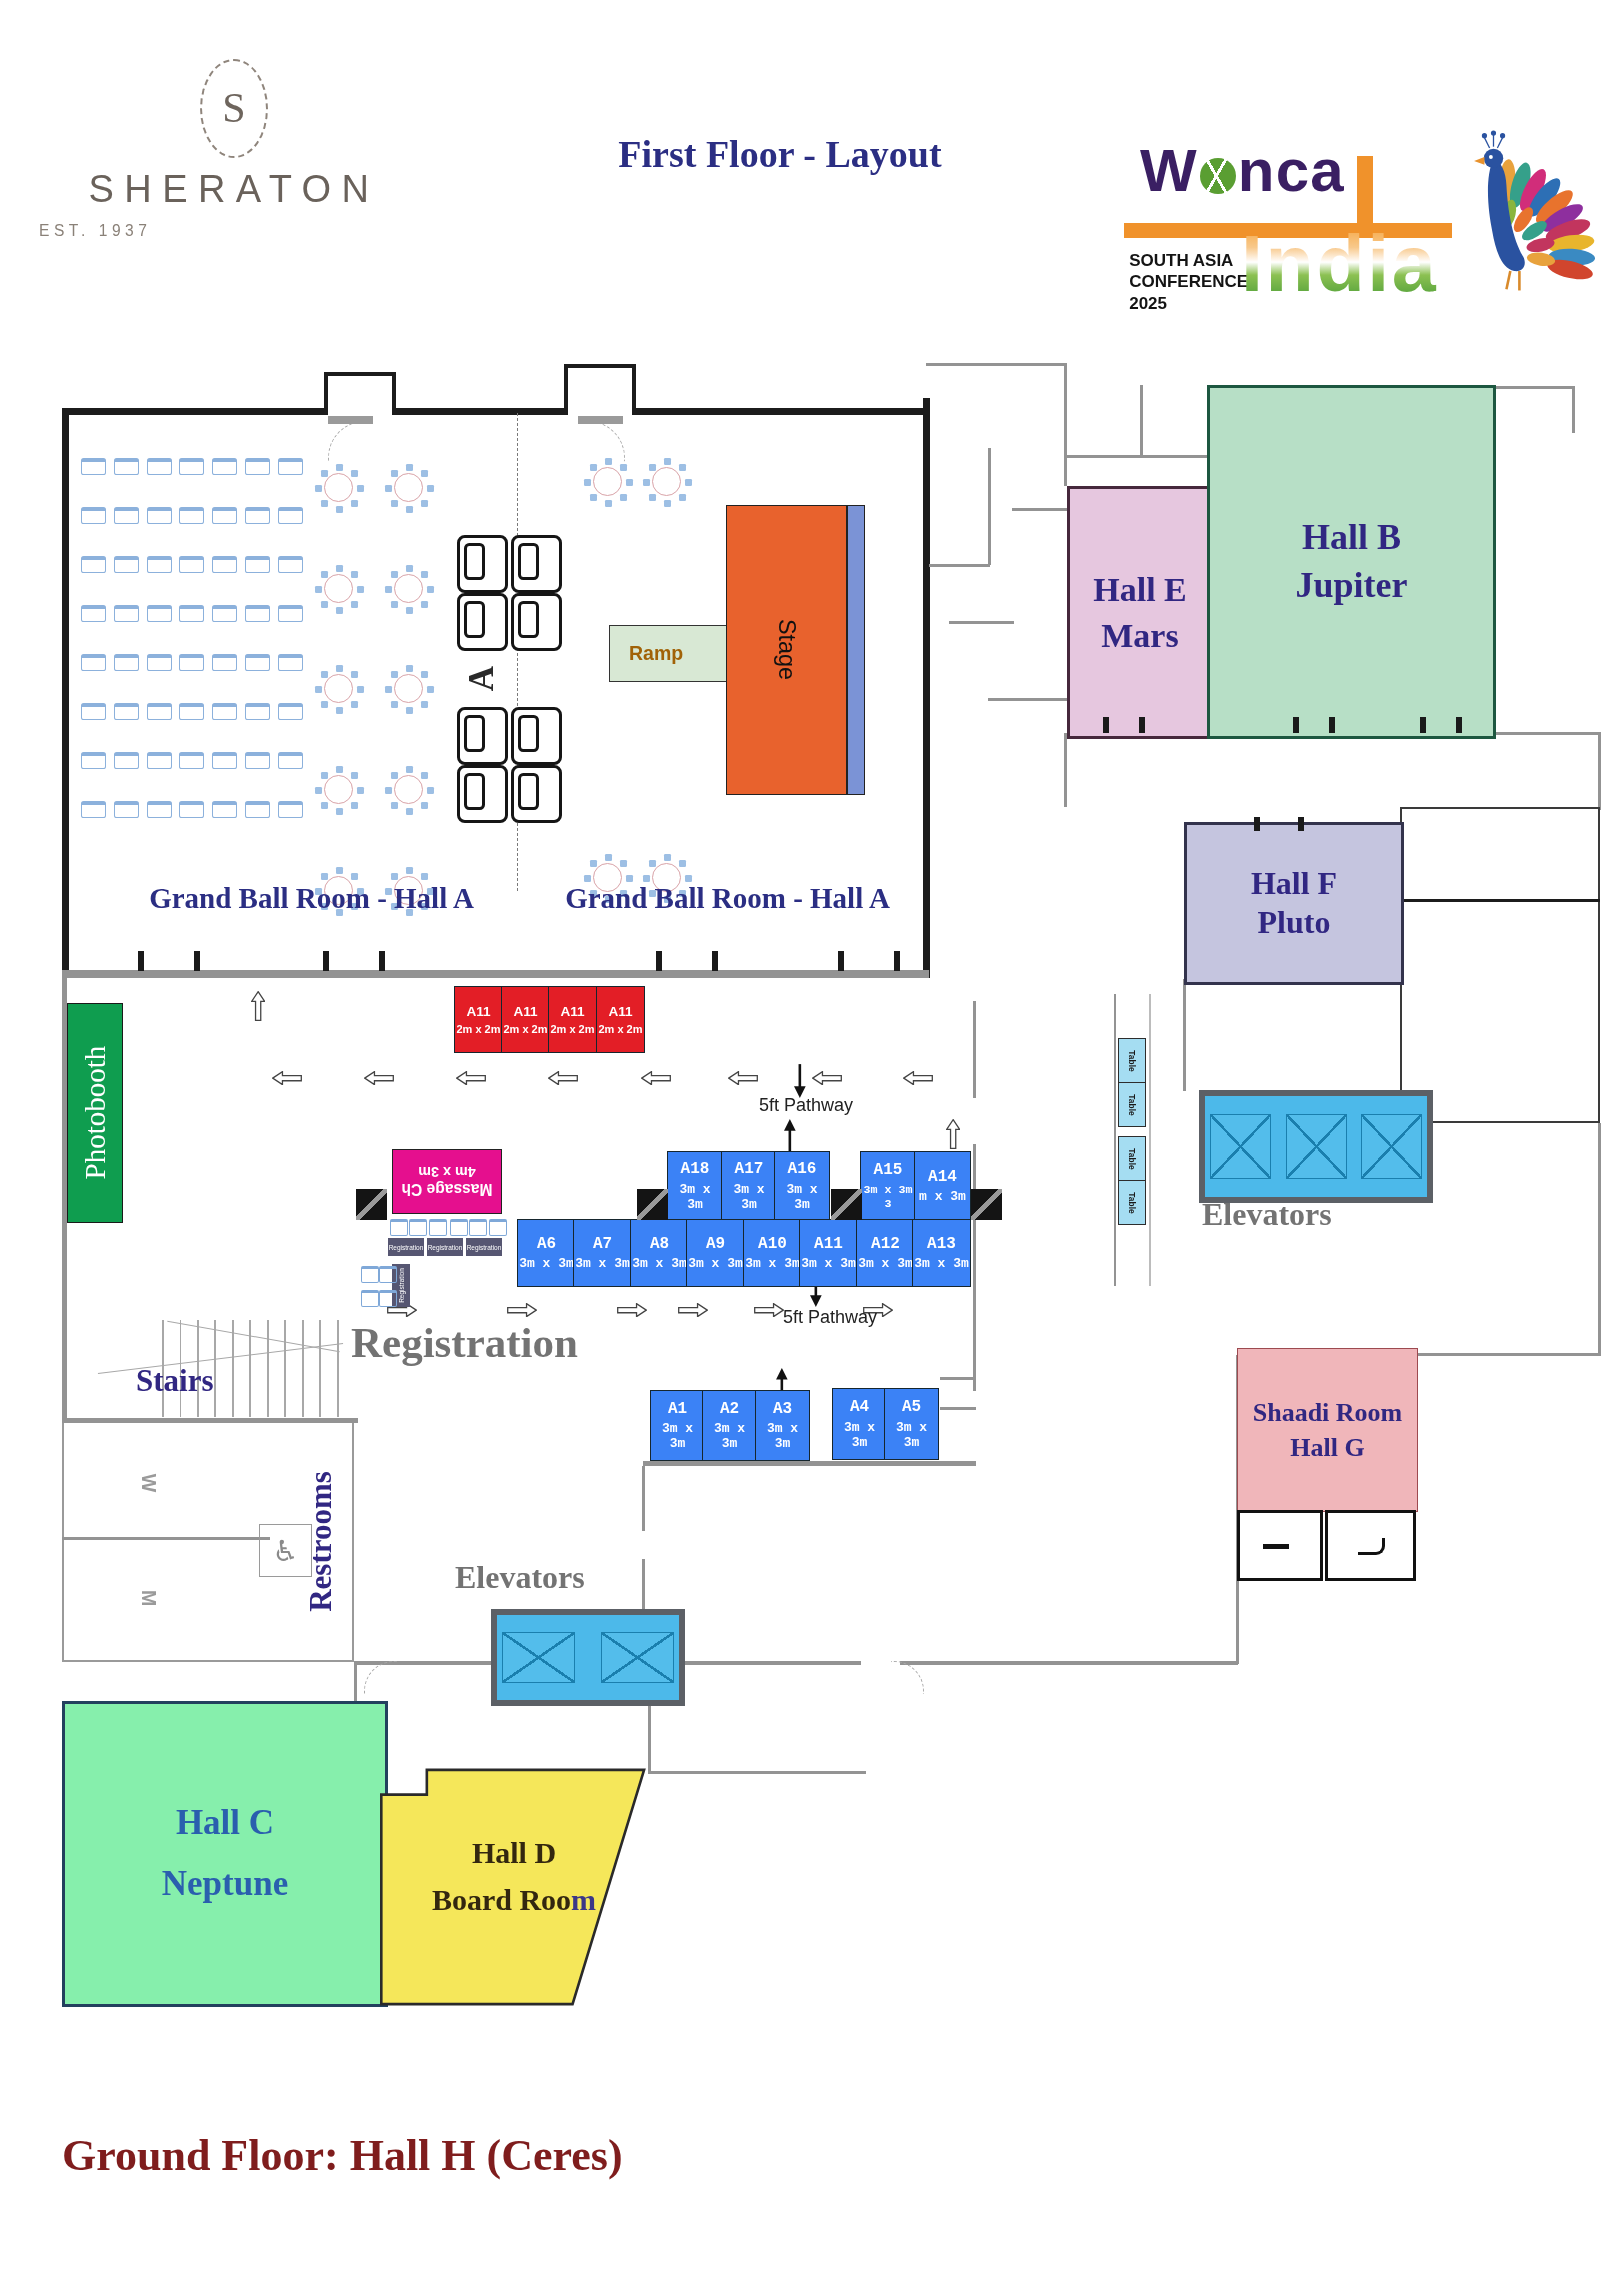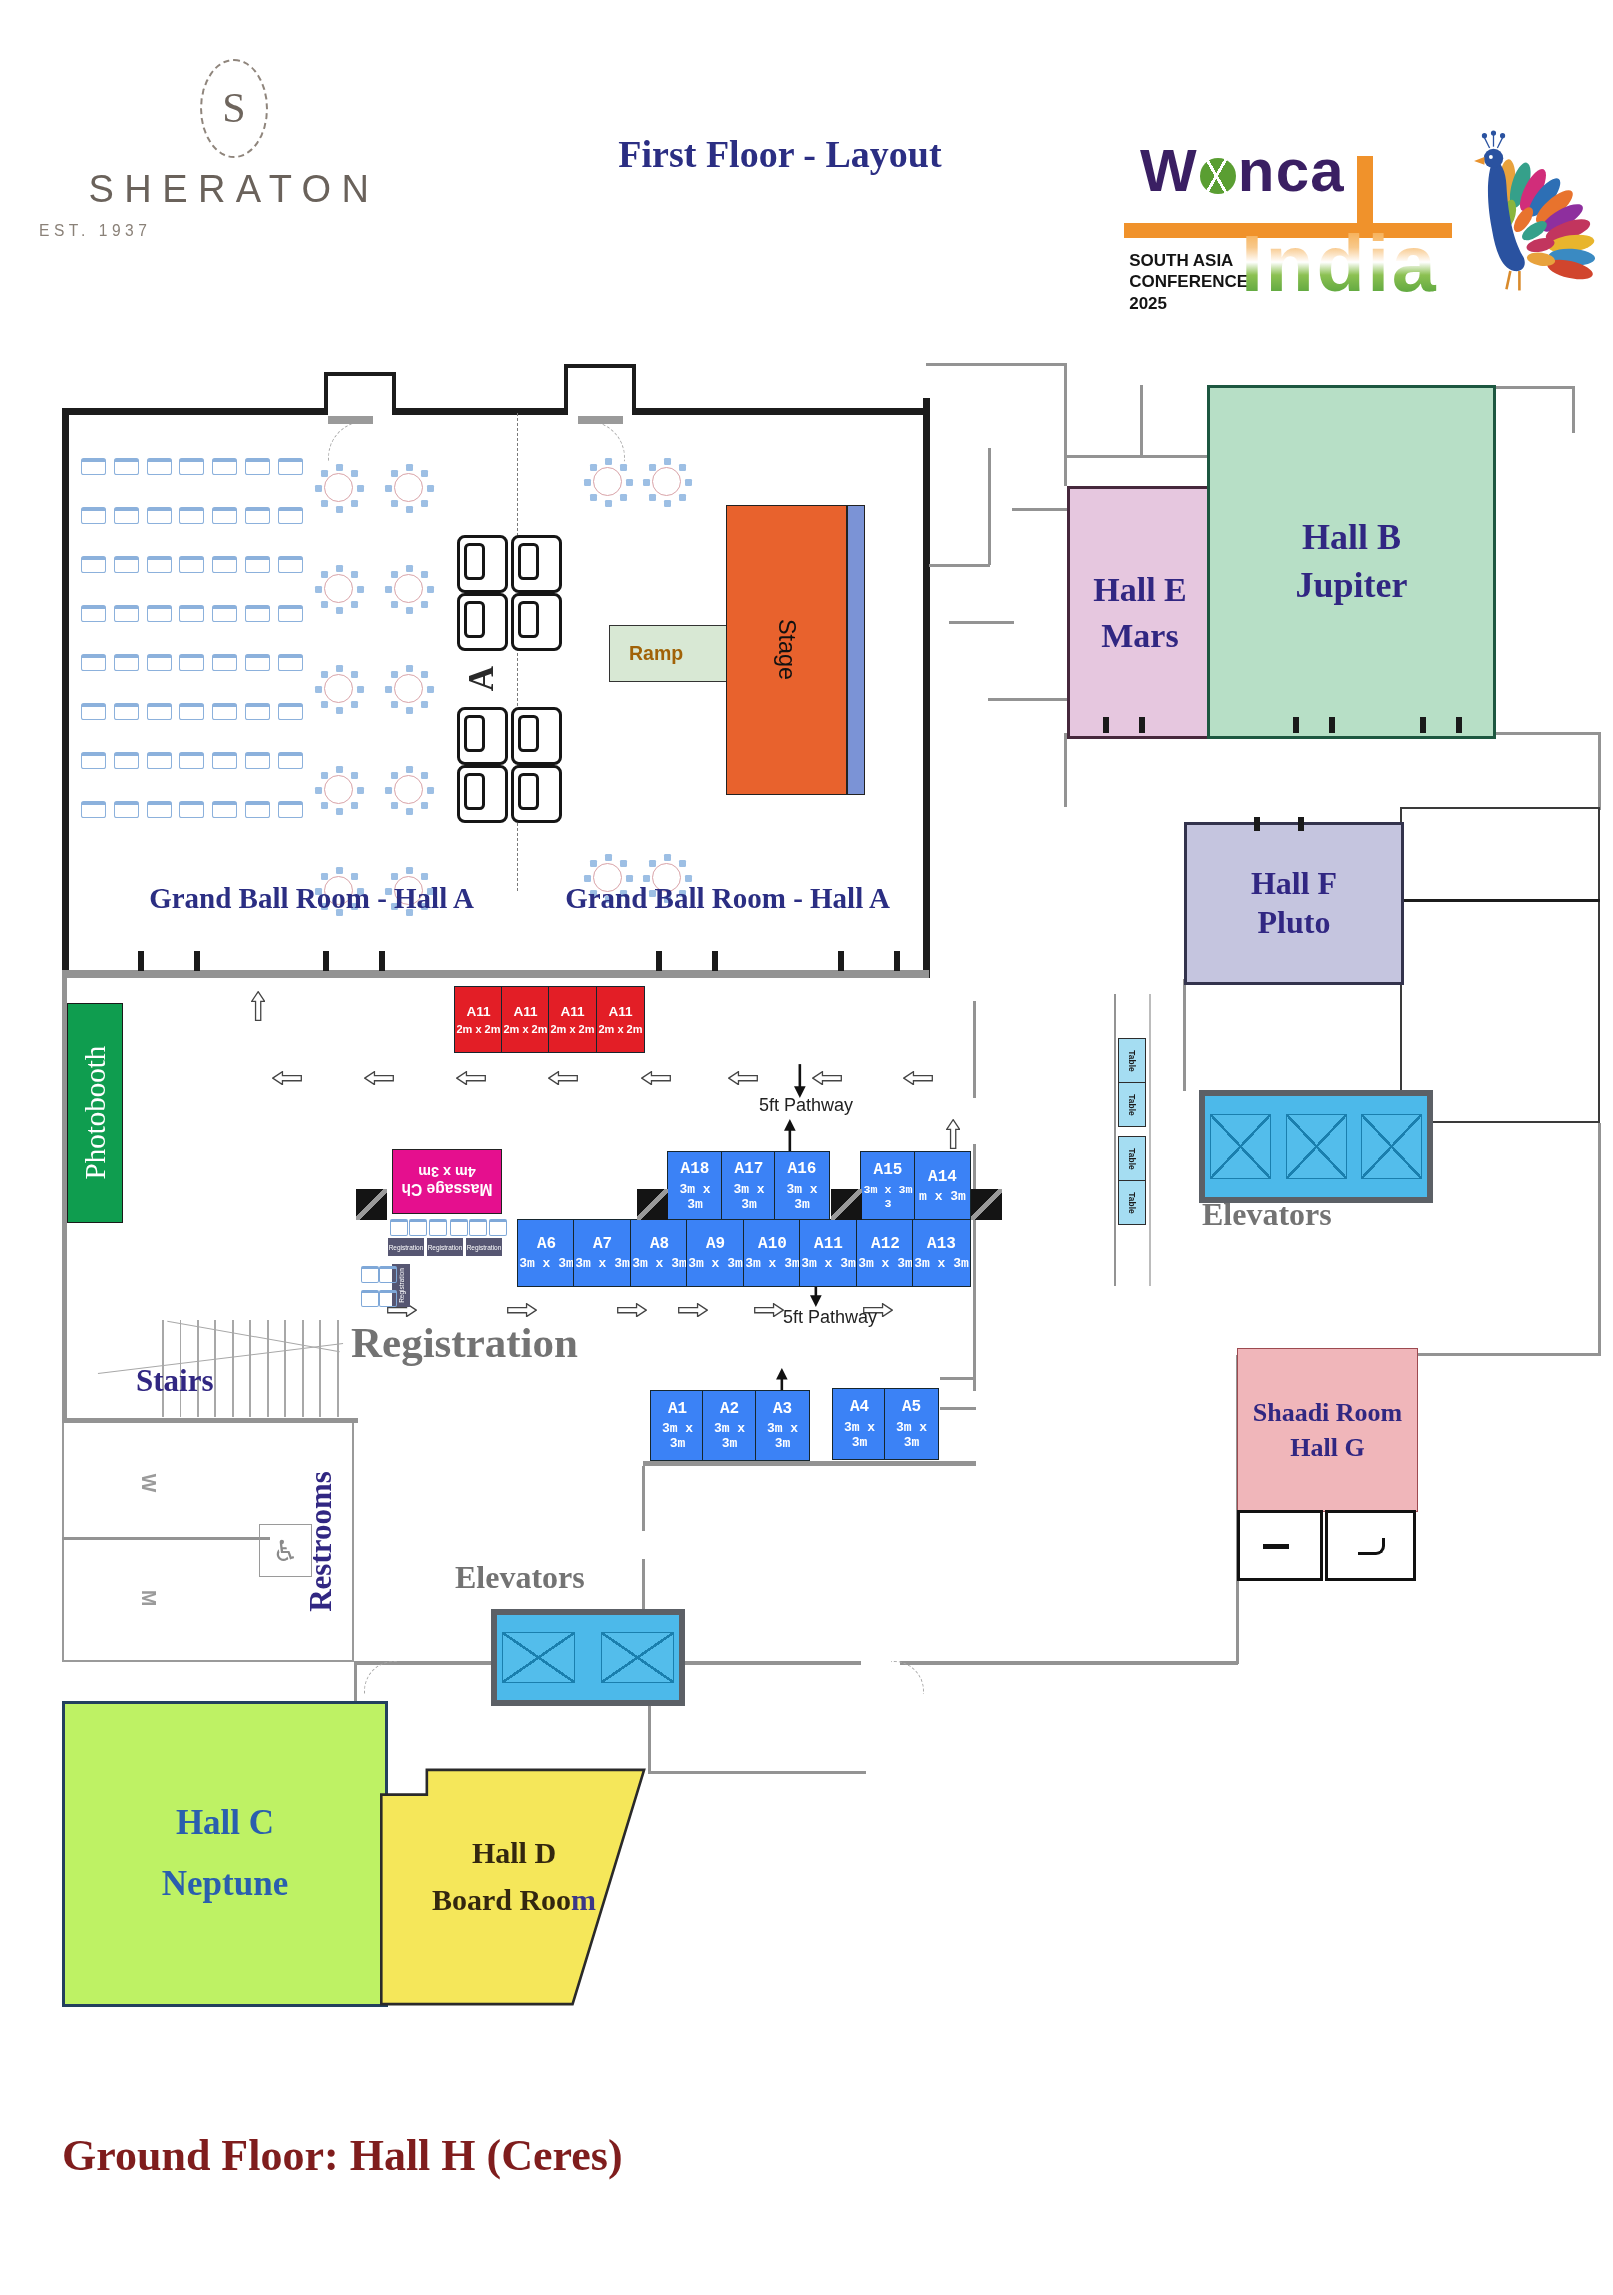--- a/index.html
+++ b/index.html
@@ -567,21 +567,21 @@
     <span style="font-size:26px;">Hall G</span>
   </div>
   <div class="arc" style="left:1267px;top:1355px;width:52px;height:52px;clip-path:polygon(0 0,55% 0,55% 55%,0 55%);"></div>
   <div class="abs" style="left:1237px;top:1510px;width:86px;height:71px;border:3.2px solid #111;background:#fff;z-index:2;">
     <div class="abs" style="left:23.4px;top:31px;width:26px;height:5.2px;background:#111;"></div>
   </div>
   <div class="abs" style="left:1325px;top:1510px;width:91px;height:71px;border:3.2px solid #111;background:#fff;z-index:2;">
     <div class="abs" style="left:30px;top:25px;width:27px;height:17px;border:3.2px solid #111;border-left:none;border-top:none;border-radius:0 0 9px 0;"></div>
   </div>
 
-  <div class="hall" style="left:62px;top:1701px;width:320px;height:300px;background:#bef264;border:3.2px solid #23405e;gap:24px;">
+  <div class="hall" style="left:62px;top:1701px;width:320px;height:300px;background:#86efac;border:3.2px solid #23405e;gap:24px;">
     <span style="font-size:35px;color:#2a5fae;">Hall C</span>
     <span style="font-size:35px;color:#2a5fae;">Neptune</span>
   </div>
 
   <svg class="abs" style="left:380px;top:1766px;z-index:2;" width="268" height="242" viewBox="0 0 412 372">
     <polygon points="2,44 72,44 72,6 406,6 296,366 2,366" fill="#f5e75a" stroke="#2a2a2a" stroke-width="4"></polygon>
   </svg>
   <div class="abs serif" style="left:380px;top:1836px;width:268px;text-align:center;font-size:30px;font-weight:bold;color:#33270f;z-index:3;">Hall D</div>
   <div class="abs serif" style="left:380px;top:1883px;width:268px;text-align:center;font-size:30px;font-weight:bold;z-index:3;">
     <span style="color:#33270f;">Board Roo</span><span style="color:#3b3787;">m</span>

